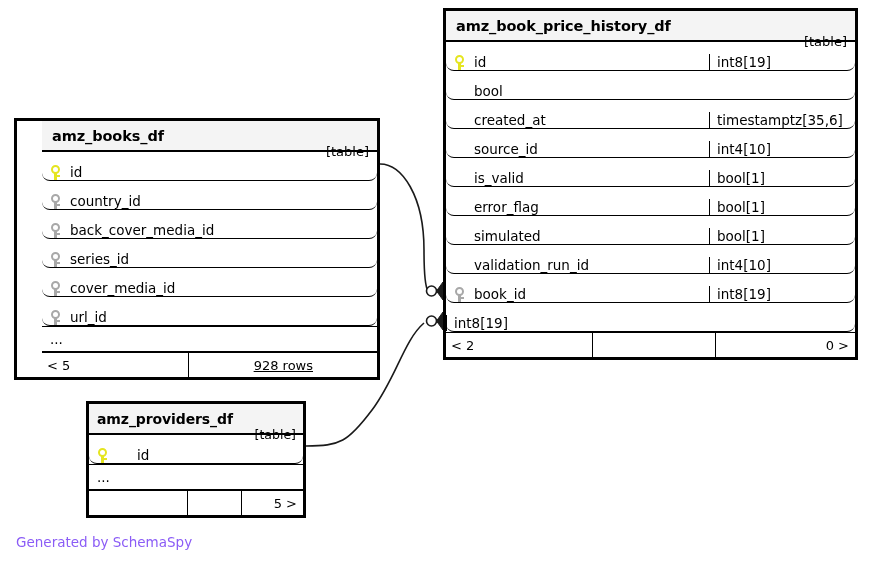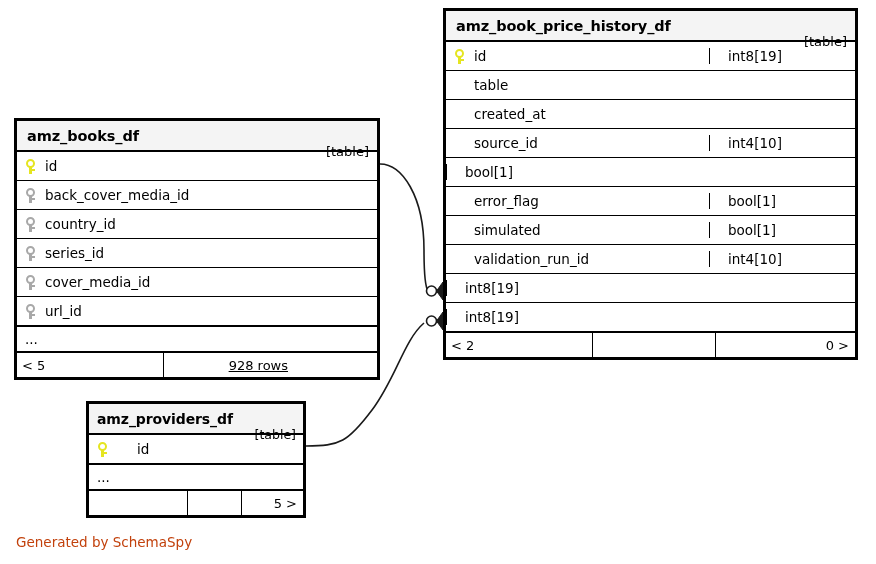--- a/index.html
+++ b/index.html
@@ -73,42 +73,43 @@
   }
   .tbl-tag {
     font-size: 13px;
     white-space: nowrap;
     margin-top: 32px;
   }
 
   .tbl-row {
     box-sizing: border-box;
     display: flex;
-    align-items: center;
+    align-items: flex-end;
     border-bottom: 1.5px solid #000000;
     height: 29px;
+    border-radius: 8px;
   }
   .tbl-row:last-of-type { border-bottom: none; }
 
   .cell-name {
     box-sizing: border-box;
     flex: 1 1 auto;
     display: flex;
     align-items: center;
     padding-left: 8px;
     min-width: 0;
     overflow: hidden;
   }
   .cell-type {
     box-sizing: border-box;
     flex: 0 0 auto;
     display: flex;
     align-items: center;
     border-left: 1.5px solid #000000;
-    padding-left: 18px;
+    padding-left: 7px;
     white-space: nowrap;
   }
   .col-label {
     font-size: 13.5px;
     white-space: nowrap;
   }
   .type-label {
     font-size: 13.5px;
     white-space: nowrap;
   }
@@ -202,20 +203,21 @@
     width: 415px;
   }
   #table-price-history .cell-type { width: 146px; }
   #table-price-history .foot-left  { width: 146px; }
   #table-price-history .foot-mid   { width: 123px; }
   #table-price-history .foot-right { width: 140px; }
 
   #table-books {
     left: 14px; top: 118px;
     width: 366px;
+    padding-left: 25px;
   }
   #table-books .foot-left  { width: 146px; }
   #table-books .foot-mid   { width: 131px; }
   #table-books .foot-right { width: 83px; }
 
   #table-providers {
     left: 86px; top: 401px;
     width: 220px;
   }
   #table-providers .tbl-header { padding: 0 7px 0 8px; }
@@ -224,21 +226,21 @@
   #table-providers .foot-left  { width: 98px; }
   #table-providers .foot-mid   { width: 54px; }
   #table-providers .foot-right { width: 62px; }
 
   
   #caption {
     position: absolute;
     left: 16px;
     top: 534px;
     font-size: 13.5px;
-    color: #c2410c;
+    color: #8b5cf6;
     white-space: nowrap;
   }
 </style>
 </head>
 <body>
 
 <div id="diagram">
 
   <svg id="connectors" viewBox="0 0 876 564" width="876" height="564">
 
@@ -268,42 +270,49 @@
         <span class="col-label">id</span>
       </div>
       <div class="cell-type">
         <span class="type-label">int8[19]</span>
       </div>
     </div>
 
     <div class="tbl-row">
       <div class="cell-name">
         <span class="key-spacer"></span>
-        <span class="col-label">table</span>
+        <span class="col-label">bool</span>
       </div>
     </div>
 
     <div class="tbl-row">
       <div class="cell-name">
         <span class="key-spacer"></span>
         <span class="col-label">created_at</span>
       </div>
+      <div class="cell-type">
+        <span class="type-label">timestamptz[35,6]</span>
+      </div>
     </div>
 
     <div class="tbl-row">
       <div class="cell-name">
         <span class="key-spacer"></span>
         <span class="col-label">source_id</span>
       </div>
       <div class="cell-type">
         <span class="type-label">int4[10]</span>
       </div>
     </div>
 
     <div class="tbl-row">
+      <div class="cell-name">
+        <span class="key-spacer"></span>
+        <span class="col-label">is_valid</span>
+      </div>
       <div class="cell-type">
         <span class="type-label">bool[1]</span>
       </div>
     </div>
 
     <div class="tbl-row">
       <div class="cell-name">
         <span class="key-spacer"></span>
         <span class="col-label">error_flag</span>
       </div>
@@ -326,20 +335,28 @@
       <div class="cell-name">
         <span class="key-spacer"></span>
         <span class="col-label">validation_run_id</span>
       </div>
       <div class="cell-type">
         <span class="type-label">int4[10]</span>
       </div>
     </div>
 
     <div class="tbl-row">
+      <div class="cell-name">
+        <span class="key-icon key-fk">
+          <span class="kbow"></span>
+            <span class="kstem"></span>
+            <span class="ktooth"></span>
+        </span>
+        <span class="col-label">book_id</span>
+      </div>
       <div class="cell-type">
         <span class="type-label">int8[19]</span>
       </div>
     </div>
 
     <div class="tbl-row">
       <div class="cell-type">
         <span class="type-label">int8[19]</span>
       </div>
     </div>
@@ -369,32 +386,32 @@
       </div>
     </div>
 
     <div class="tbl-row">
       <div class="cell-name">
         <span class="key-icon key-fk">
           <span class="kbow"></span>
             <span class="kstem"></span>
             <span class="ktooth"></span>
         </span>
+        <span class="col-label">country_id</span>
+      </div>
+    </div>
+
+    <div class="tbl-row">
+      <div class="cell-name">
+        <span class="key-icon key-fk">
+          <span class="kbow"></span>
+            <span class="kstem"></span>
+            <span class="ktooth"></span>
+        </span>
         <span class="col-label">back_cover_media_id</span>
-      </div>
-    </div>
-
-    <div class="tbl-row">
-      <div class="cell-name">
-        <span class="key-icon key-fk">
-          <span class="kbow"></span>
-            <span class="kstem"></span>
-            <span class="ktooth"></span>
-        </span>
-        <span class="col-label">country_id</span>
       </div>
     </div>
 
     <div class="tbl-row">
       <div class="cell-name">
         <span class="key-icon key-fk">
           <span class="kbow"></span>
             <span class="kstem"></span>
             <span class="ktooth"></span>
         </span>

